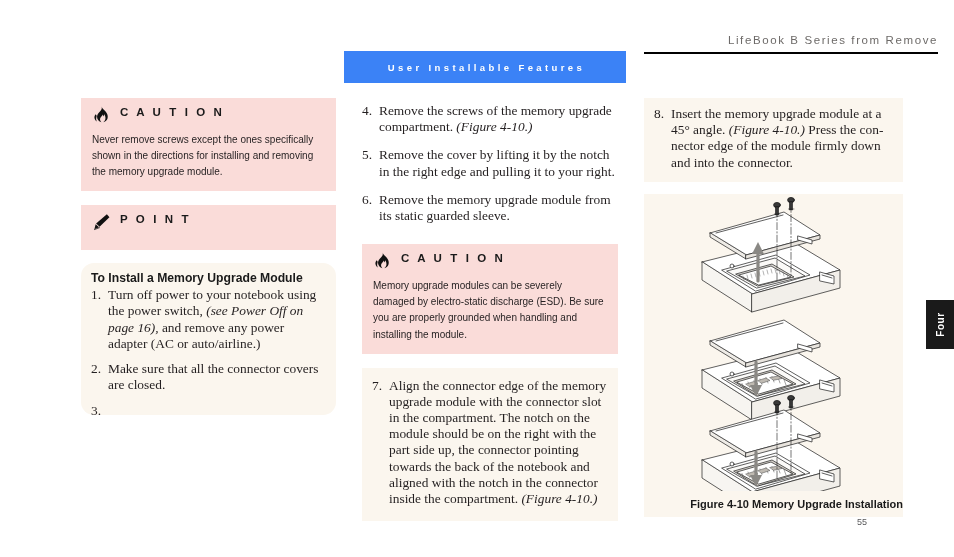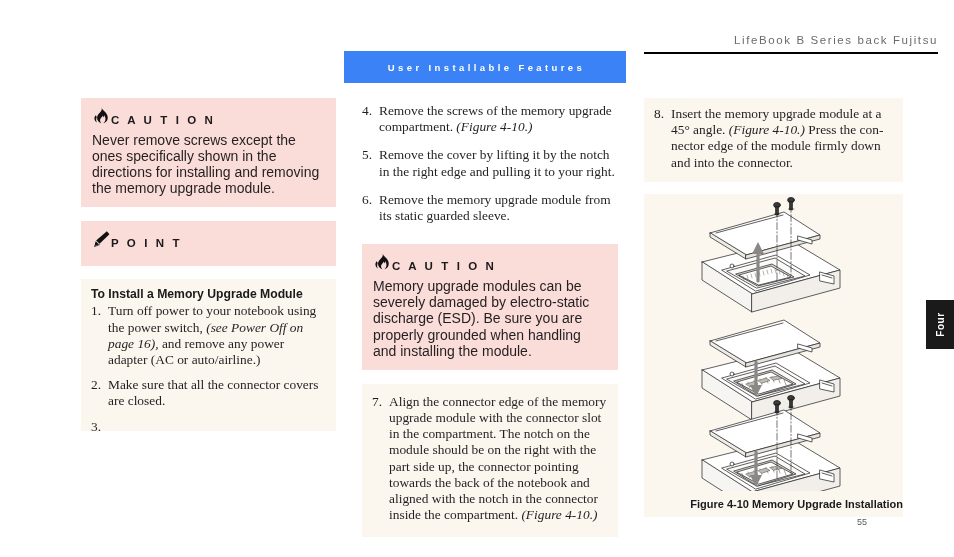--- a/index.html
+++ b/index.html
@@ -71,35 +71,35 @@
     padding: 6px 10px 8px 10px;
     box-sizing: border-box;
   }
   .caution-box, .point-box {
     background: #fadcd9;
     padding: 8px 12px 11px 11px;
     box-sizing: border-box;
   }
   .notice-head {
     display: flex;
-    align-items: flex-end;
-    gap: 0;
+    align-items: flex-start;
+    gap: 9px;
     margin-bottom: 6px;
     height: 20px;
   }
   .notice-title {
     font-family: "Liberation Sans", sans-serif;
     font-size: 11.5px;
     font-weight: bold;
     letter-spacing: 2.6px;
     color: #1a1a1a;
   }
   .notice-body {
     font-family: "Liberation Sans", sans-serif;
-    font-size: 14px;
+    font-size: 10px;
     line-height: 16.1px;
     color: #231f20;
   }
 
   
   .icon-flame, .icon-pencil {
     width: 19px;
     height: 19px;
     display: block;
     flex: 0 0 auto;
@@ -190,21 +190,21 @@
     left: 857px;
     top: 517px;
     font-family: "Liberation Sans", sans-serif;
     font-size: 9px;
     color: #58585a;
   }
 </style>
 </head>
 <body>
 
-<div id="page-header-title">LifeBook B Series back Fujitsu</div>
+<div id="page-header-title">LifeBook B Series from Remove</div>
 <div id="header-rule"></div>
 <div id="section-banner">
   <span class="banner-label">User Installable Features</span>
 </div>
 
 <div class="column" id="col-left">
 
   <div class="caution-box">
     <div class="notice-head">
       <span>
@@ -226,21 +226,21 @@
         <svg class="icon-pencil" viewBox="0 0 24 24" aria-hidden="true">
           <path fill="#111111" d="M18.8 1.6L22 5.3L9.6 17.4L5.2 13.4z"></path>
           <path fill="#111111" d="M4.6 14.2l4.3 3.9l-5.9 2.4z"></path>
           <path fill="none" stroke="#111111" stroke-width="0.9" d="M2.6 21.1 L9.9 18.4"></path>
         </svg>
       </span>
       <span class="notice-title">P O I N T</span>
     </div>
   </div>
 
-  <div class="tinted-box" style="margin-top:13px;padding-top:8px;padding-bottom:12px;">
+  <div class="tinted-box" style="margin-top:13px;padding-top:8px;padding-bottom:12px;border-radius:13px;">
     <div class="proc-title">To Install a Memory Upgrade Module</div>
     <ol class="steps">
       <li>
         <span class="num">1.</span><span>Turn off power to your notebook using the power switch, </span><span class="it">(see Power Off on page 16),</span><span> and remove any power adapter (AC or auto/airline.)</span>
       </li>
       <li>
         <span class="num">2.</span><span>Make sure that all the connector covers are closed.</span>
       </li>
       <li>
         <span class="num">3.</span>

